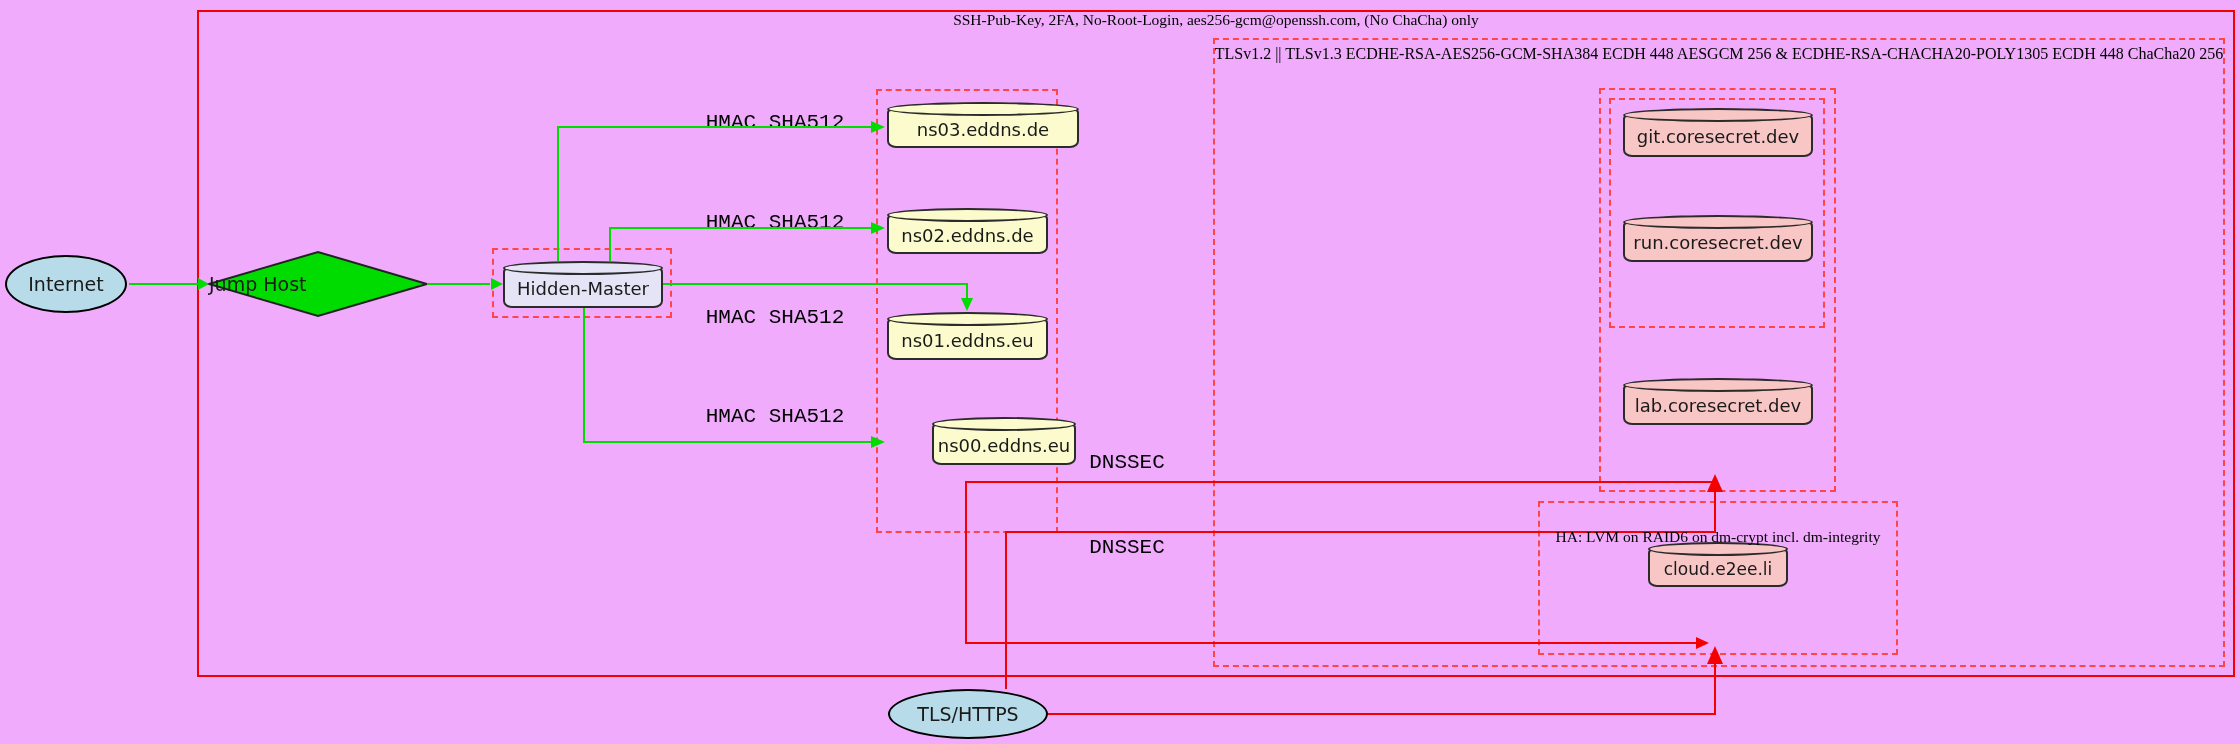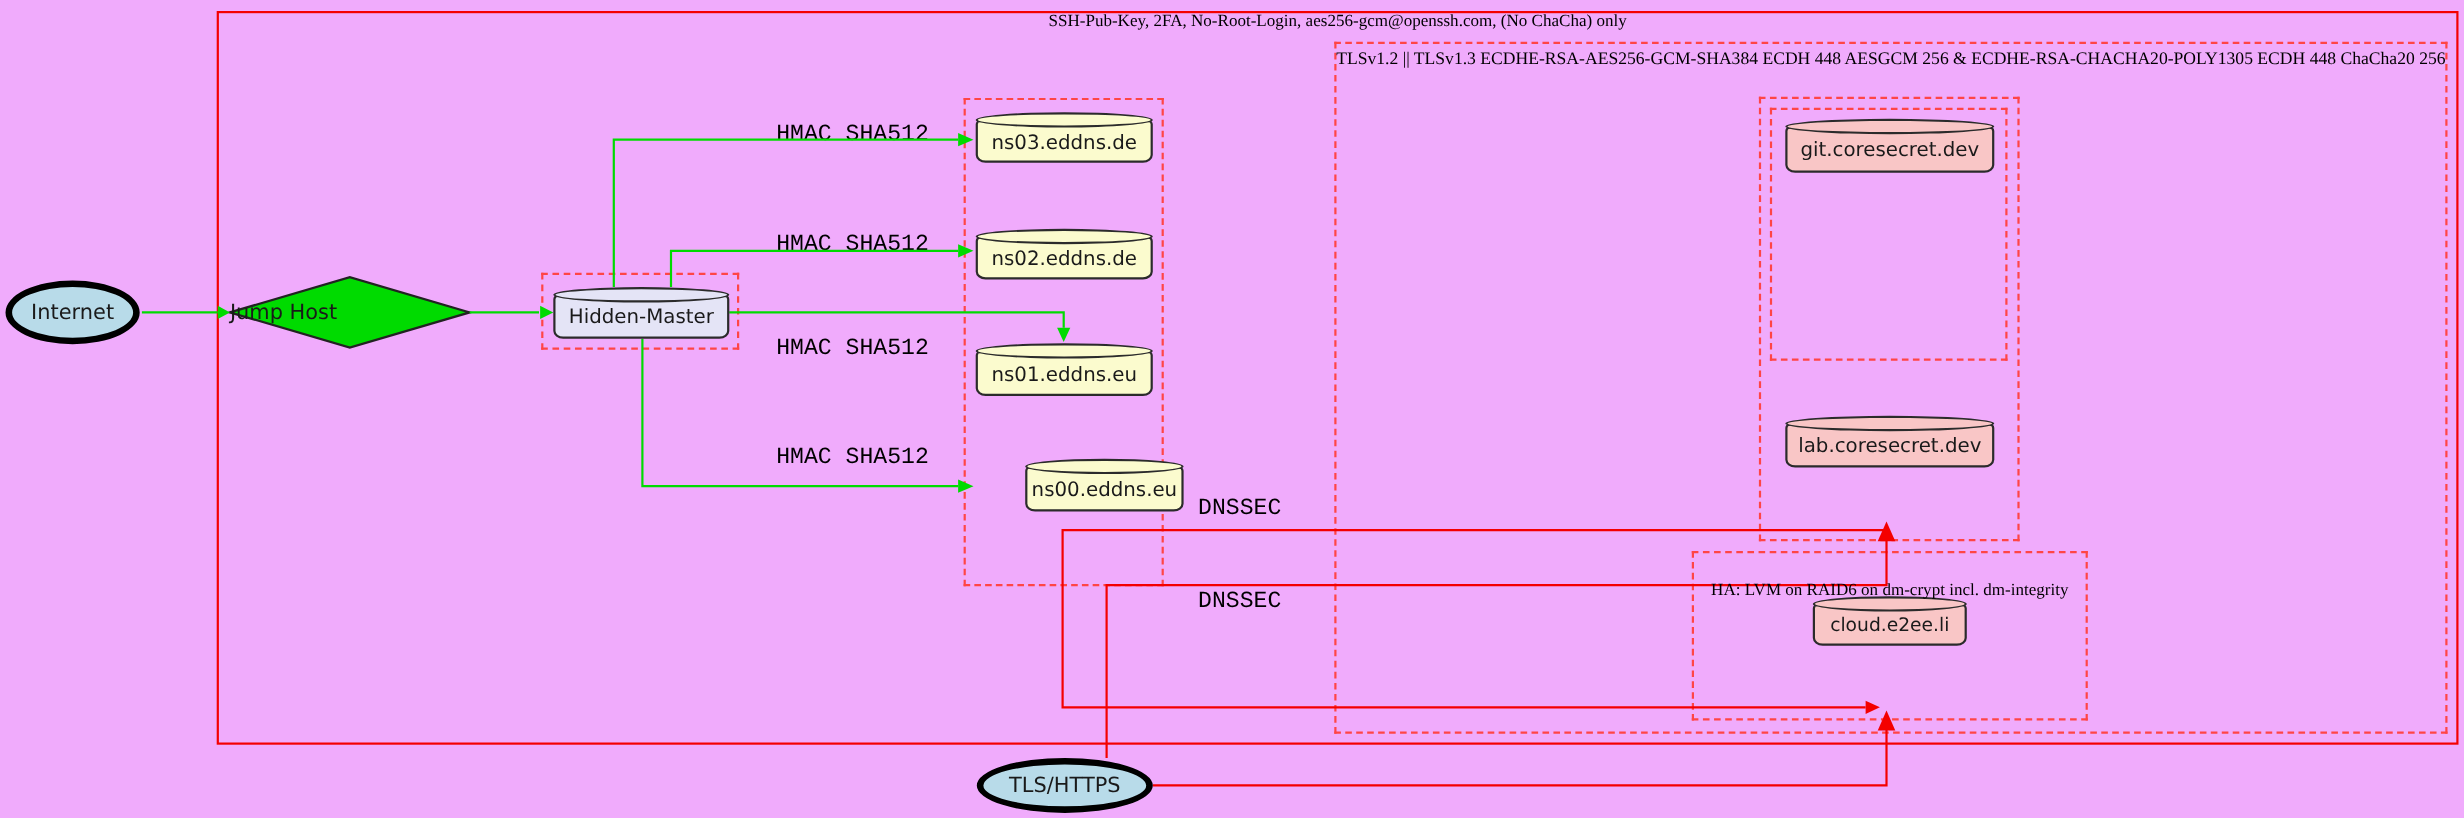--- a/index.html
+++ b/index.html
@@ -16,21 +16,21 @@
   .clabel{position:absolute;text-align:center;font-family:"Liberation Serif","DejaVu Serif",serif;
           font-size:15.5px;color:#000;white-space:nowrap;}
   .elabel{position:absolute;width:200px;text-align:center;font-family:Liberation Mono, monospace;
           font-size:21px;color:#000;white-space:nowrap;}
   svg#edges{position:absolute;left:0;top:0;z-index:2;}
   .g{stroke:var(--edge-green);stroke-width:2;fill:none;}
   .ga{fill:var(--edge-green);stroke:none;}
   .r{stroke:var(--edge-red);stroke-width:2;fill:none;}
   .ra{fill:var(--edge-red);stroke:none;}
   .node{position:absolute;z-index:3;box-sizing:border-box;}
-  .ellipse{border:6px solid #000000;border-radius:50%;display:flex;align-items:center;justify-content:center;
+  .ellipse{border:2px solid #000000;border-radius:50%;display:flex;align-items:center;justify-content:center;
            font-size:19px;}
   .cyl{position:absolute;z-index:3;}
   .cyl .cbody{position:absolute;left:0;right:0;top:7px;bottom:0;border:2px solid #2b2b2b;
               border-radius:4px 4px 9px 9px / 4px 4px 7px 7px;box-sizing:border-box;}
   .cyl .ctop{position:absolute;left:0;right:0;top:0;height:14px;border:2px solid #2b2b2b;border-radius:50%;
              box-sizing:border-box;}
   .cyl .clab{position:absolute;left:0;right:0;top:0;bottom:0;display:flex;align-items:center;justify-content:center;
              padding-top:8px;font-size:18px;white-space:nowrap;}
   .fill-lav .cbody,.fill-lav .ctop{background:var(--node-lavender);}
   .fill-yel .cbody,.fill-yel .ctop{background:var(--node-yellow);}
@@ -94,21 +94,21 @@
   <div class="dlabel" style="left:209px;top:252px;width:218px;height:64px;">
     <span>Jump Host</span>
   </div>
 
   <div class="cyl fill-lav" style="left:503px;top:261px;width:160px;height:47px;">
     <div class="cbody"></div>
     <div class="ctop"></div>
     <div class="clab">Hidden-Master</div>
   </div>
 
-  <div class="cyl fill-yel" style="left:887px;top:102px;width:161px;height:46px;">
+  <div class="cyl fill-yel" style="left:887px;top:102px;width:161px;height:46px;padding-left:31px;">
     <div class="cbody"></div>
     <div class="ctop"></div>
     <div class="clab">ns03.eddns.de</div>
   </div>
   <div class="cyl fill-yel" style="left:887px;top:208px;width:161px;height:46px;">
     <div class="cbody"></div>
     <div class="ctop"></div>
     <div class="clab">ns02.eddns.de</div>
   </div>
   <div class="cyl fill-yel" style="left:887px;top:312px;width:161px;height:48px;border-radius:23px;">
@@ -120,20 +120,25 @@
     <div class="cbody"></div>
     <div class="ctop"></div>
     <div class="clab">ns00.eddns.eu</div>
   </div>
 
   <div class="cyl fill-pink" style="left:1623px;top:108px;width:190px;height:49px;">
     <div class="cbody"></div>
     <div class="ctop"></div>
     <div class="clab">git.coresecret.dev</div>
   </div>
+  <div class="cyl fill-pink" style="left:1623px;top:215px;width:190px;height:47px;">
+    <div class="cbody"></div>
+    <div class="ctop"></div>
+    <div class="clab">run.coresecret.dev</div>
+  </div>
   <div class="cyl fill-pink" style="left:1623px;top:378px;width:190px;height:47px;">
     <div class="cbody"></div>
     <div class="ctop"></div>
     <div class="clab">lab.coresecret.dev</div>
   </div>
   <div class="cyl fill-pink" style="left:1648px;top:542px;width:140px;height:45px;">
     <div class="cbody"></div>
     <div class="ctop"></div>
     <div class="clab" style="font-size:17px;">cloud.e2ee.li</div>
   </div>

